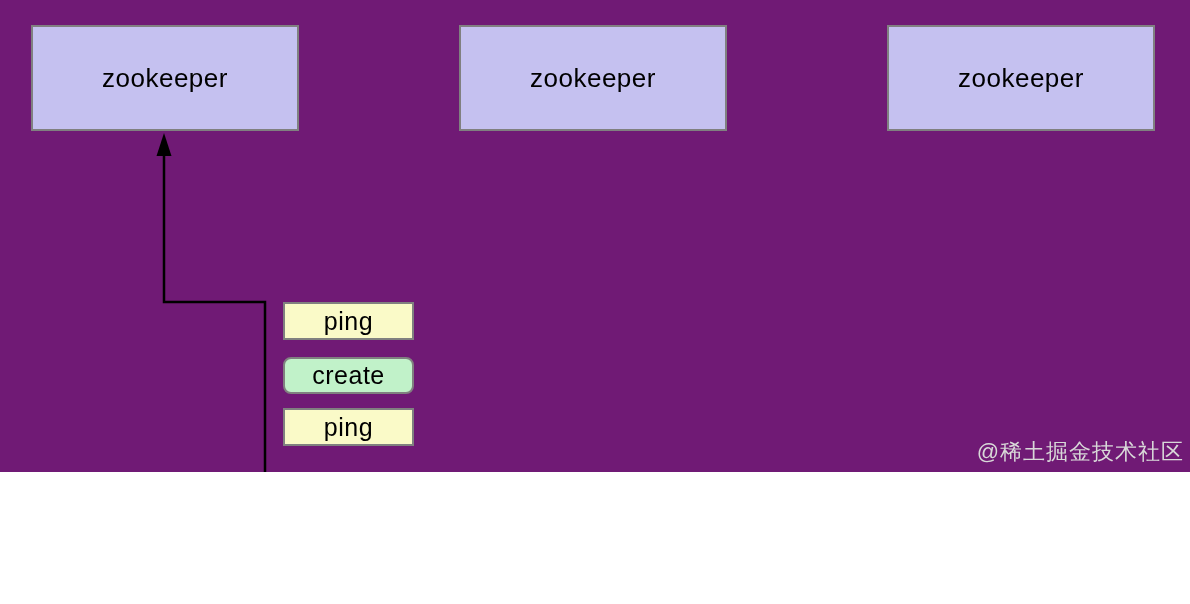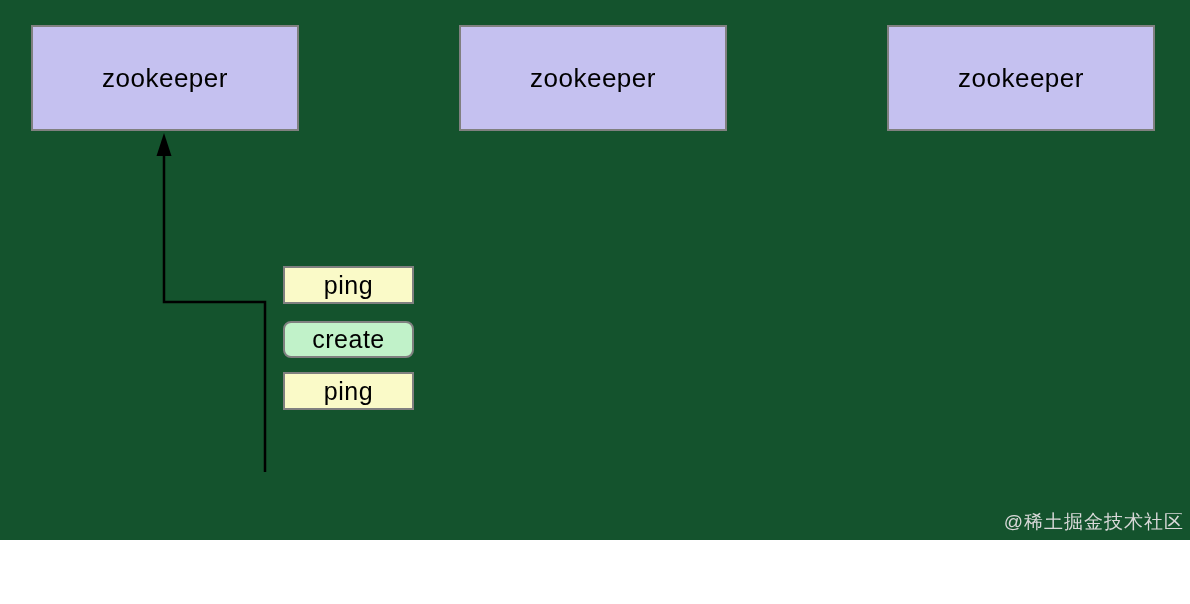--- a/index.html
+++ b/index.html
@@ -4,22 +4,22 @@
 <style>
   html, body {
     margin: 0;
     padding: 0;
     background: #ffffff;
     font-family: "Liberation Sans", sans-serif;
   }
   .canvas {
     position: relative;
     width: 1190px;
-    height: 540px;
-    background: #14532d;
+    height: 472px;
+    background: #701a75;
     overflow: hidden;
   }
   .node {
     position: absolute;
     box-sizing: border-box;
     border: 2px solid #808080;
     display: flex;
     align-items: center;
     justify-content: center;
     color: #000000;
@@ -48,20 +48,21 @@
     position: absolute;
     box-sizing: border-box;
     left: 283px;
     width: 131px;
     height: 38px;
     border: 2px solid #808080;
     display: flex;
     align-items: center;
     justify-content: center;
     color: #000000;
+    margin-top: 36px;
   }
   .msg .node-label { font-size: 25px; }
   .msg-ping   { background: #fafac8; }
   .msg-create { background: #c1f2c9; border-radius: 8px; }
   .msg1 { top: 266px; }
   .msg2 { top: 321px; height: 37px; }
   .msg3 { top: 372px; }
   .connector-svg {
     position: absolute;
     left: 0;
@@ -76,21 +77,21 @@
     stroke-width: 2.5;
   }
   .connector-head {
     fill: #000000;
     stroke: none;
   }
   .watermark {
     position: absolute;
     right: 6px;
     bottom: 5px;
-    font-size: 19px;
+    font-size: 22px;
     color: #d8d8d8;
     letter-spacing: 1px;
     user-select: none;
   }
 </style>
 </head>
 <body>
 
 <div class="canvas">
 

